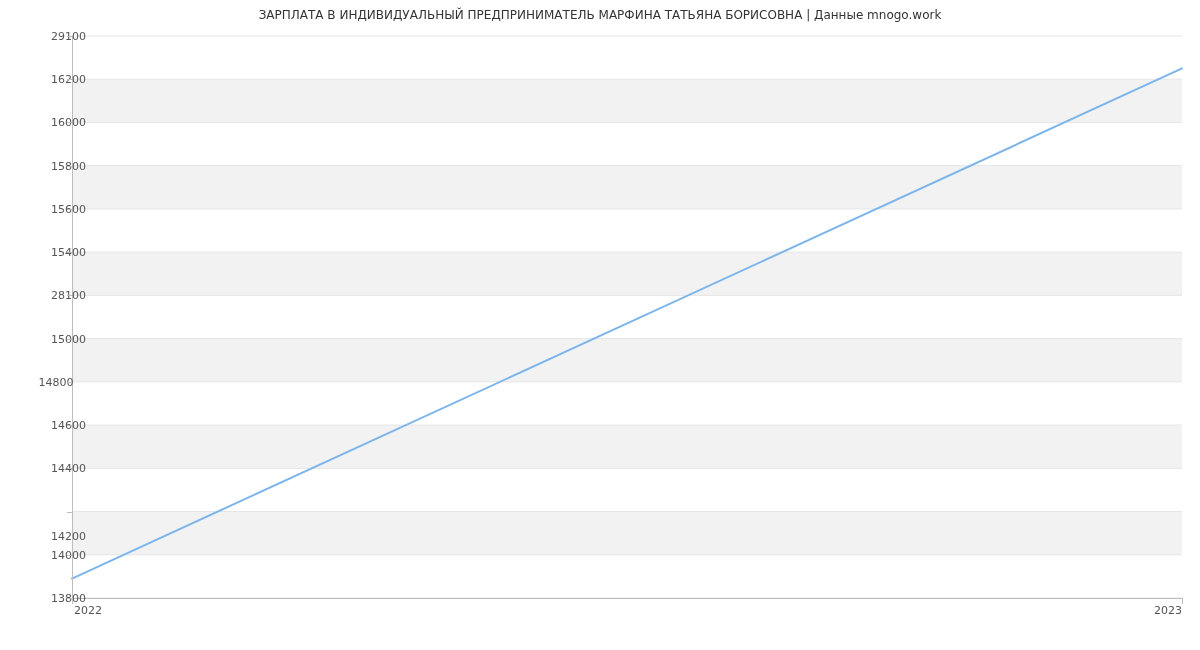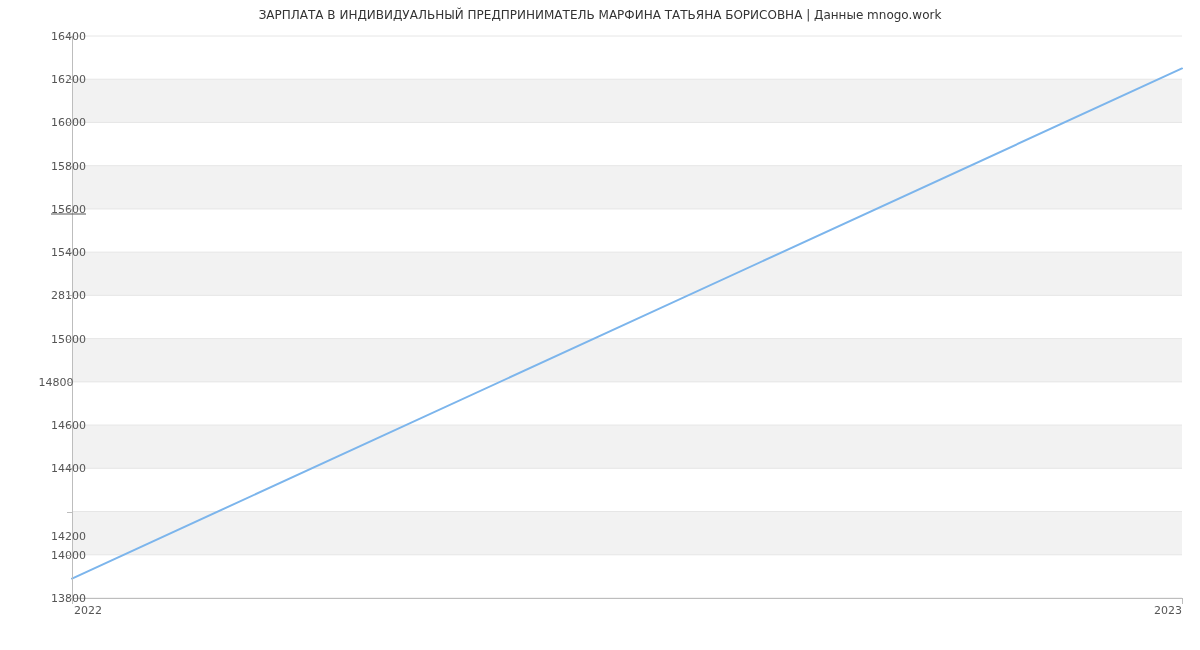--- a/index.html
+++ b/index.html
@@ -147,29 +147,29 @@
       <div class="y-tick-label" style="top: 425.077px;">14600</div>
       <div class="tick-mark-y" style="top: 425.077px;"></div>
       <div class="y-tick-label" style="top: 381.846px; text-align: center;">14800</div>
       <div class="tick-mark-y" style="top: 381.846px;"></div>
       <div class="y-tick-label" style="top: 338.615px;">15000</div>
       <div class="tick-mark-y" style="top: 338.615px;"></div>
       <div class="y-tick-label" style="top: 295.385px;">28100</div>
       <div class="tick-mark-y" style="top: 295.385px;"></div>
       <div class="y-tick-label" style="top: 252.154px;">15400</div>
       <div class="tick-mark-y" style="top: 252.154px;"></div>
-      <div class="y-tick-label" style="top: 208.923px; text-decoration: underline;">15600</div>
+      <div class="y-tick-label" style="top: 208.923px;">15600</div>
       <div class="tick-mark-y" style="top: 208.923px;"></div>
       <div class="y-tick-label" style="top: 165.692px;">15800</div>
       <div class="tick-mark-y" style="top: 165.692px;"></div>
       <div class="y-tick-label" style="top: 122.462px;">16000</div>
       <div class="tick-mark-y" style="top: 122.462px;"></div>
       <div class="y-tick-label" style="top: 79.2308px;">16200</div>
       <div class="tick-mark-y" style="top: 79.2308px;"></div>
-      <div class="y-tick-label" style="top: 36px;">16400</div>
+      <div class="y-tick-label" style="top: 36px;">29100</div>
       <div class="tick-mark-y" style="top: 36px;"></div>
     </div>
   <div>
       <div class="x-tick-label" style="left: 74px;">2022</div>
       <div class="tick-mark-x" style="left: 72px;"></div>
       <div class="x-tick-label" style="left: 1154px;">2023</div>
       <div class="tick-mark-x" style="left: 1182px;"></div>
     </div>
 
 </div>

